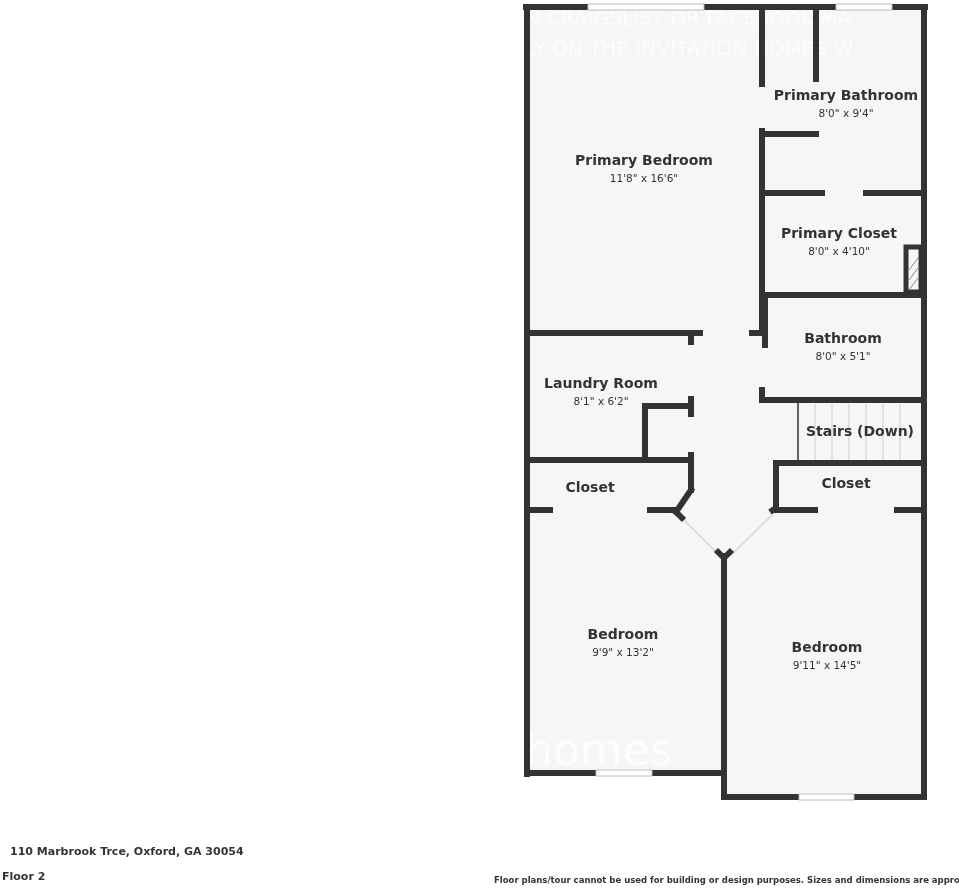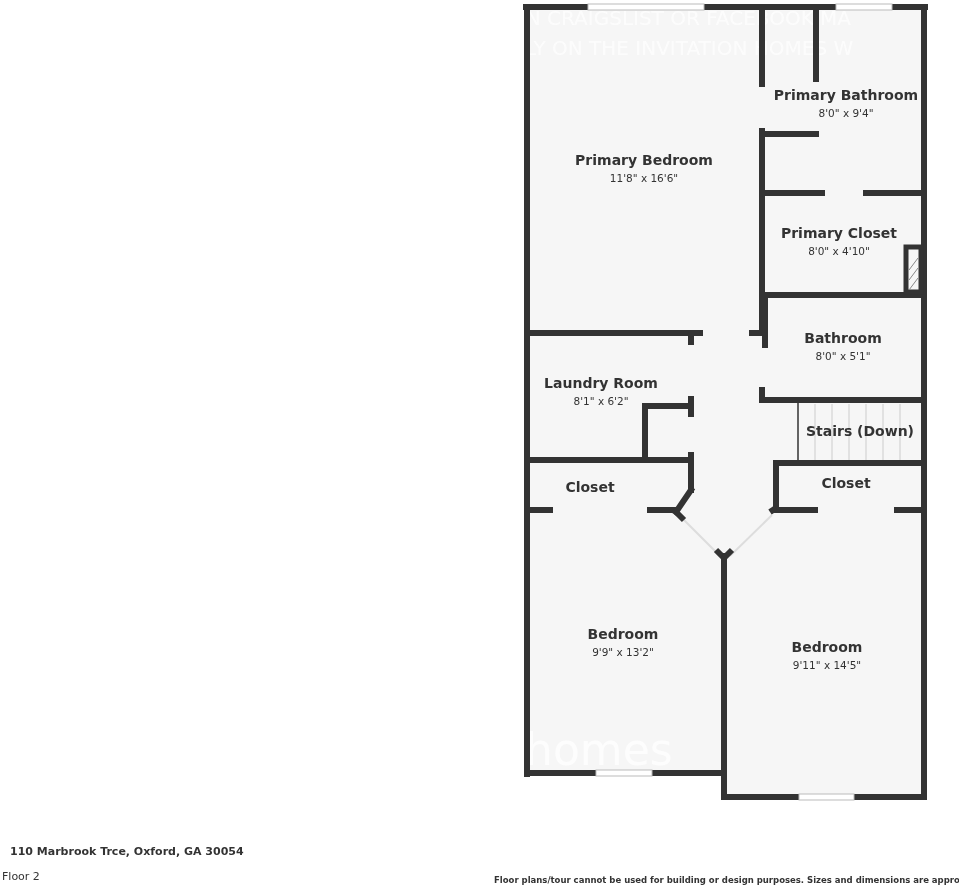--- a/index.html
+++ b/index.html
@@ -3,21 +3,21 @@
   <meta charset="utf-8">
   <style>
     html, body { margin:0; padding:0; background:#ffffff; }
     body { width:959px; height:889px; position:relative; overflow:hidden; font-family:"DejaVu Sans", sans-serif; }
     #plan { position:absolute; left:0; top:0; width:959px; height:889px; }
     .room-label { font-family:"DejaVu Sans", sans-serif; font-weight:bold; font-size:14px; fill:#333333; text-anchor:middle; }
     .room-dim { font-family:"DejaVu Sans", sans-serif; font-size:10.5px; fill:#333333; text-anchor:middle; }
     .wm { font-family:"DejaVu Sans", sans-serif; font-size:20px; fill:#ffffff; opacity:0.75; }
     .wm-big { font-family:"DejaVu Sans", sans-serif; font-size:44px; fill:#ffffff; opacity:0.8; }
     .footer-address { position:absolute; left:2px; top:845px; font-size:11px; font-weight:bold; color:#333;margin-left:8px; }
-    .footer-floor { position:absolute; left:2px; top:870px; font-size:11px; font-weight:normal; color:#333; }
+    .footer-floor { position:absolute; left:2px; top:870px; font-size:11px; font-weight:bold; color:#333; }
     .footer-disclaimer { position:absolute; left:494px; top:875px; font-size:8.5px; font-weight:bold; color:#333; white-space:nowrap; }
   </style>
 </head>
 <body>
 
 <svg id="plan" viewBox="0 0 959 889" xmlns="http://www.w3.org/2000/svg">
 
   <g fill="#f6f6f6">
     <rect x="526" y="6" width="399" height="770"></rect>
     <rect x="723" y="510" width="202" height="288"></rect>

